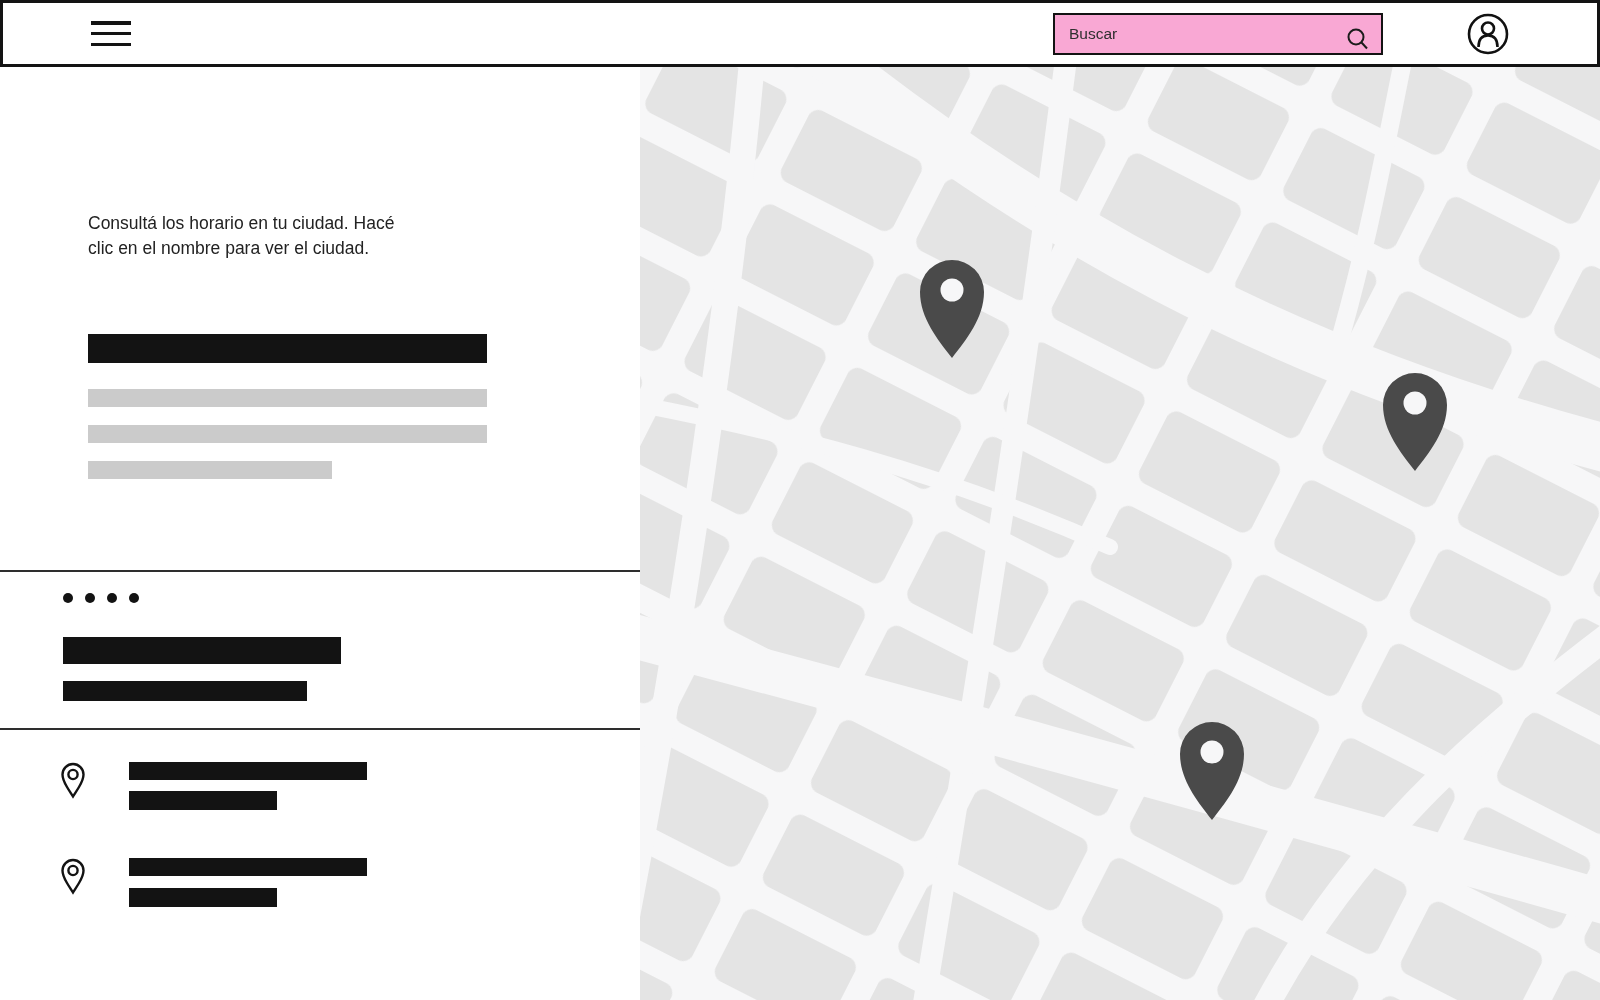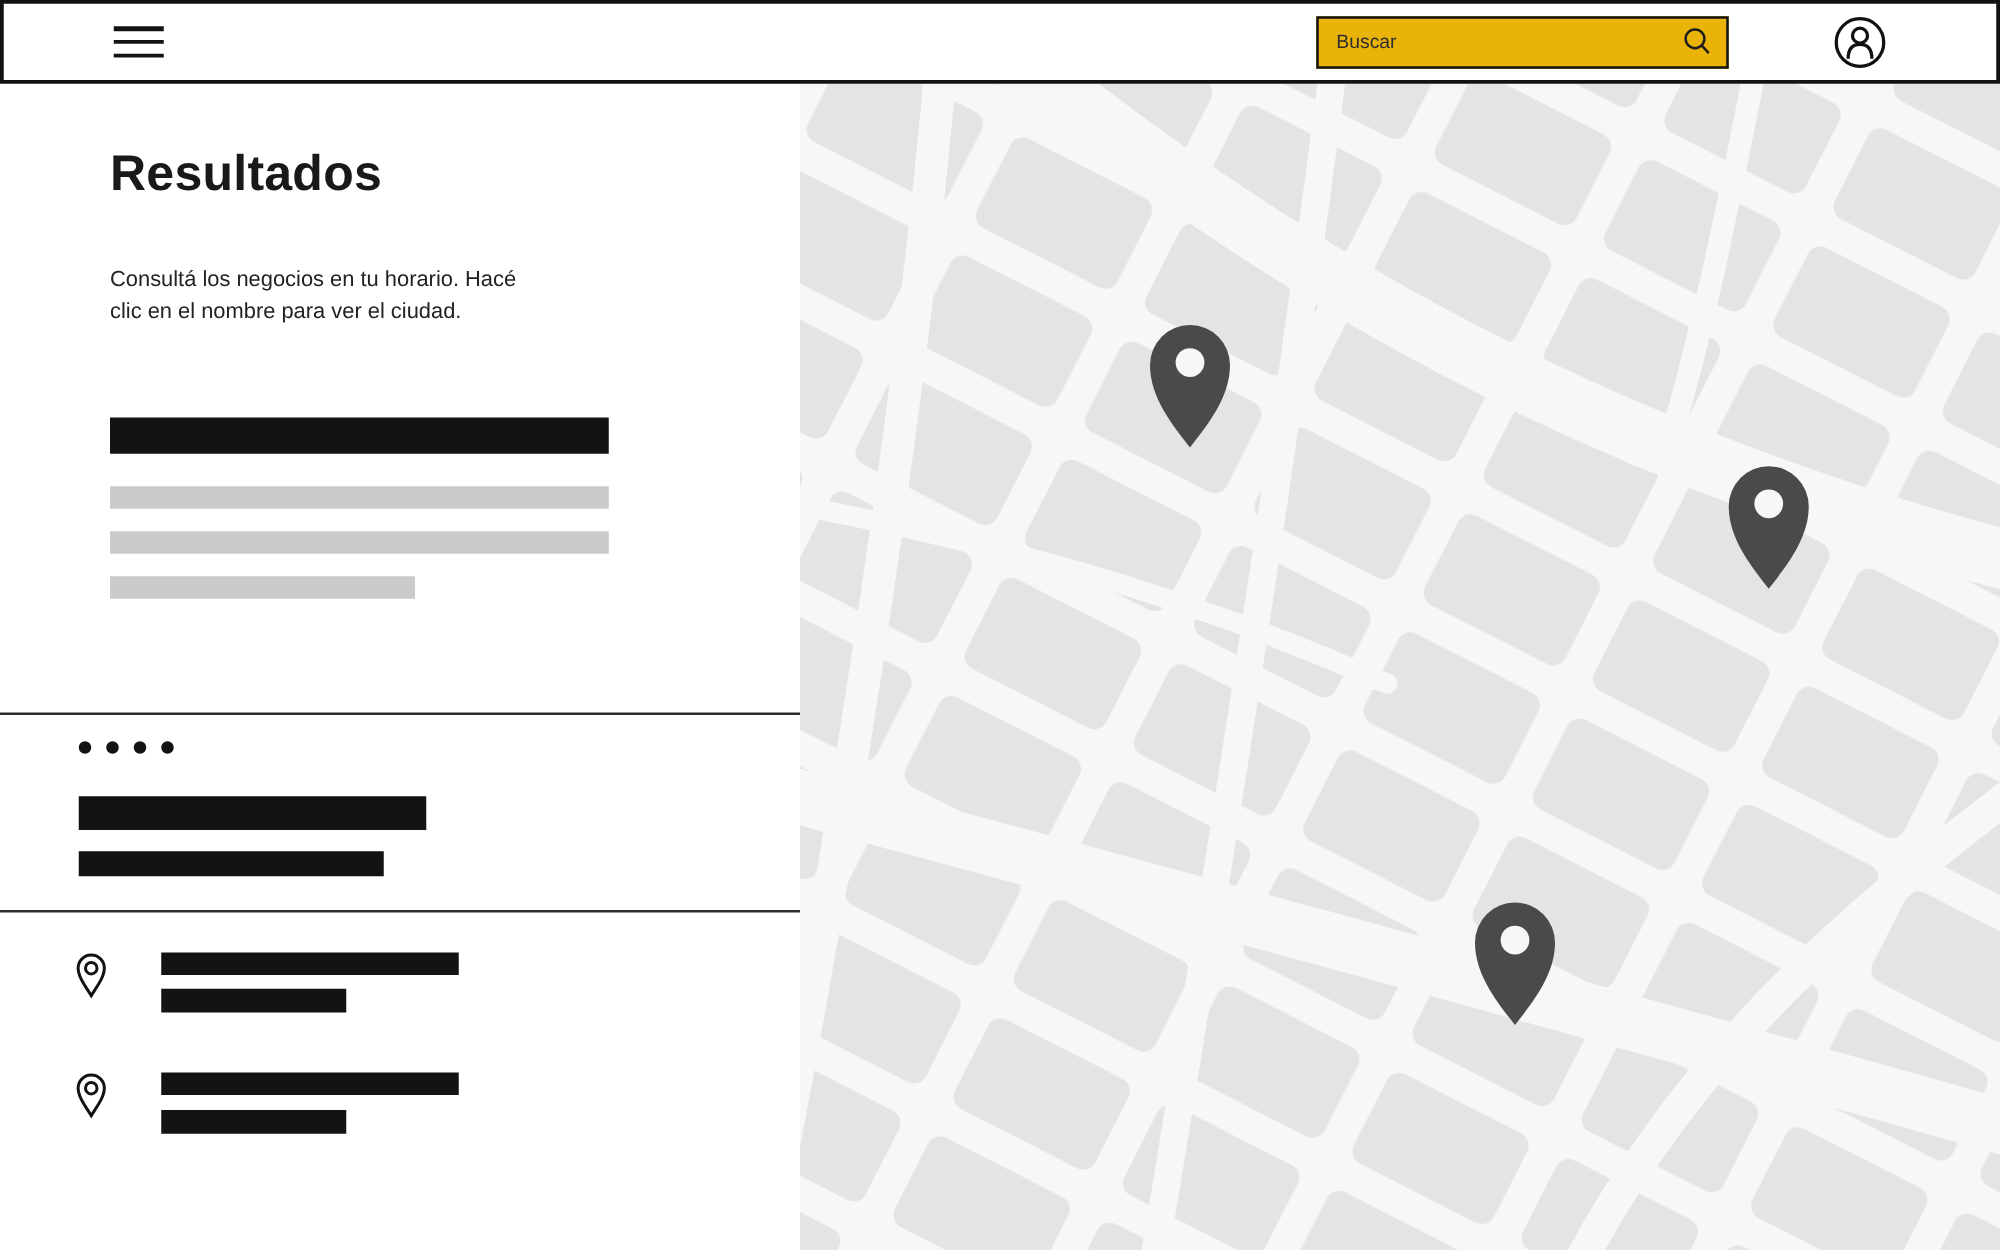--- a/index.html
+++ b/index.html
@@ -16,21 +16,21 @@
     font-family:"Liberation Sans","DejaVu Sans",sans-serif;color:var(--text);}
   .stage{position:relative;width:1600px;height:1000px;overflow:hidden;background:#fff;}
 
   
   .header{position:absolute;left:0;top:0;width:1600px;height:67px;
     background:#fff;border:3px solid var(--ink);z-index:5;}
   .hamburger{position:absolute;left:88px;top:18px;width:40px;height:25px;
     display:flex;flex-direction:column;justify-content:space-between;cursor:pointer;}
   .hamburger span{display:block;width:40px;height:3.5px;background:var(--ink);}
   .searchbox{position:absolute;left:1050px;top:10px;width:330px;height:42px;
-    border:2px solid var(--ink);background:#eab308;display:flex;align-items:center;}
+    border:2px solid var(--ink);background:#f9a8d4;display:flex;align-items:flex-end;}
   .searchbox input{flex:1;height:100%;border:none;outline:none;background:transparent;
     font-family:inherit;font-size:15.5px;color:#333;padding:0 8px 0 14px;}
   .searchbox input::placeholder{color:#2f2f2f;opacity:1;}
   .searchbox svg{margin-right:10px;flex:0 0 auto;}
   .usericon{position:absolute;left:1462px;top:8px;width:46px;height:46px;cursor:pointer;}
 
   
   .sidebar{position:absolute;left:0;top:67px;width:640px;height:933px;background:#fff;z-index:2;}
   .title{position:absolute;left:88px;top:50px;font-size:40px;font-weight:700;
     letter-spacing:0.2px;color:#191919;}
@@ -72,24 +72,23 @@
       <svg width="46" height="46" viewBox="0 0 46 46">
         <circle cx="23" cy="23" r="19" fill="none" stroke="#111" stroke-width="2.6"></circle>
         <circle cx="23" cy="17.5" r="6" fill="none" stroke="#111" stroke-width="2.6"></circle>
         <path d="M13.5,36 C13.5,27.5 17.5,24.5 23,24.5 C28.5,24.5 32.5,27.5 32.5,36" fill="none" stroke="#111" stroke-width="2.6"></path>
       </svg>
     </div>
   </div>
 
   <div class="sidebar">
 
-    <div class="title">Resultados</div>
 
     <div class="desc">
-      <span>Consultá los negocios en tu horario. Hacé</span><br>
+      <span>Consultá los horario en tu ciudad. Hacé</span><br>
       <span>clic en el nombre para ver el ciudad.</span>
     </div>
 
     <div class="bar black" style="left:88px;top:267px;width:399px;height:29px;"></div>
     <div class="bar gray" style="left:88px;top:322px;width:399px;height:18px;"></div>
     <div class="bar gray" style="left:88px;top:358px;width:399px;height:18px;"></div>
     <div class="bar gray" style="left:88px;top:394px;width:244px;height:18px;"></div>
 
     <div class="divider" style="top:503px;"></div>
 

